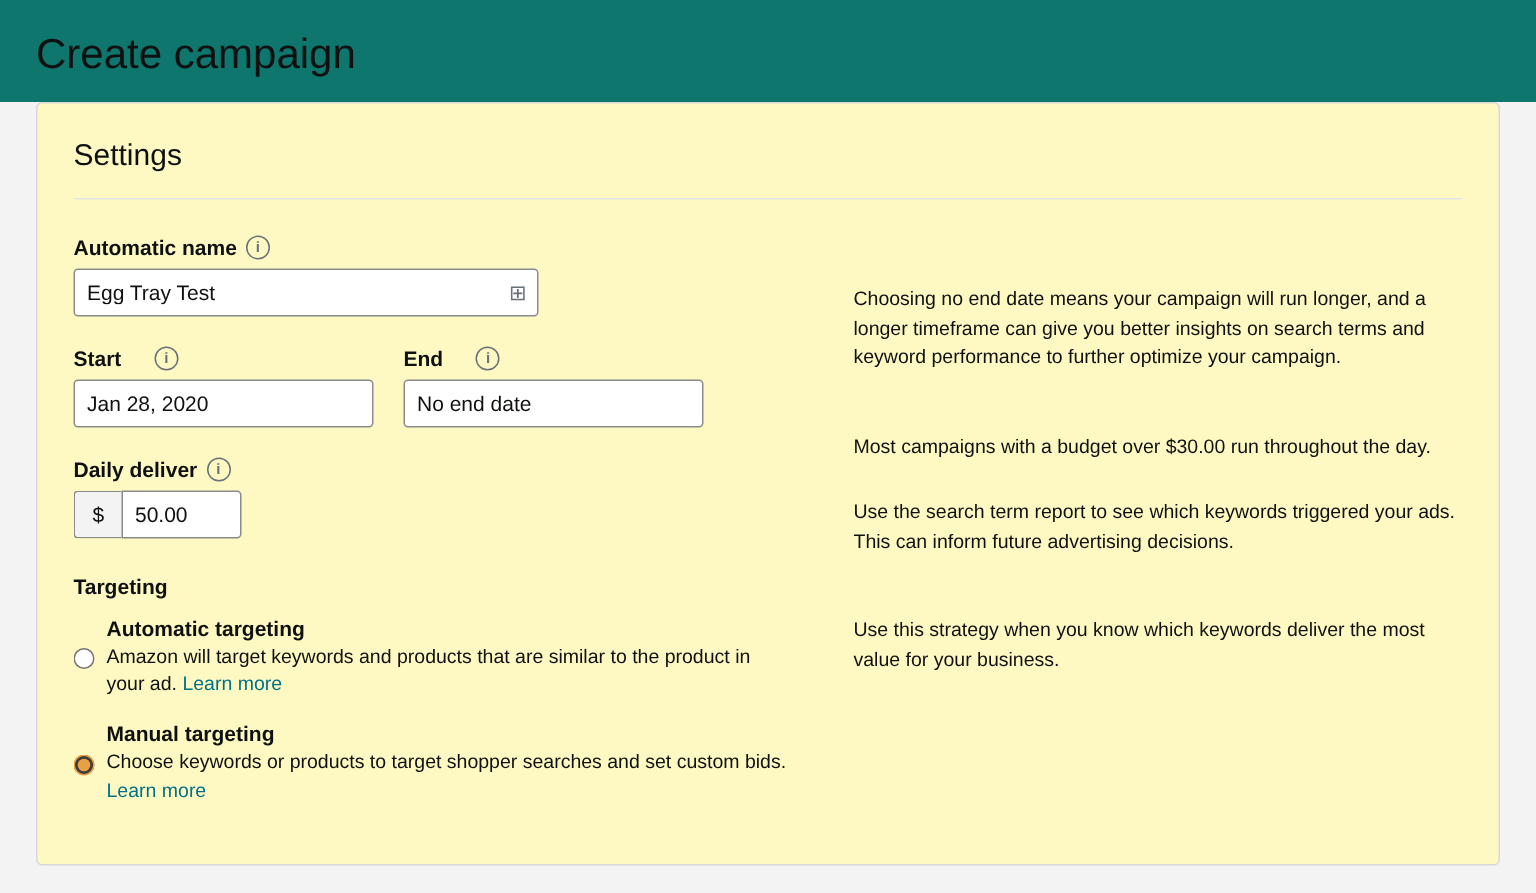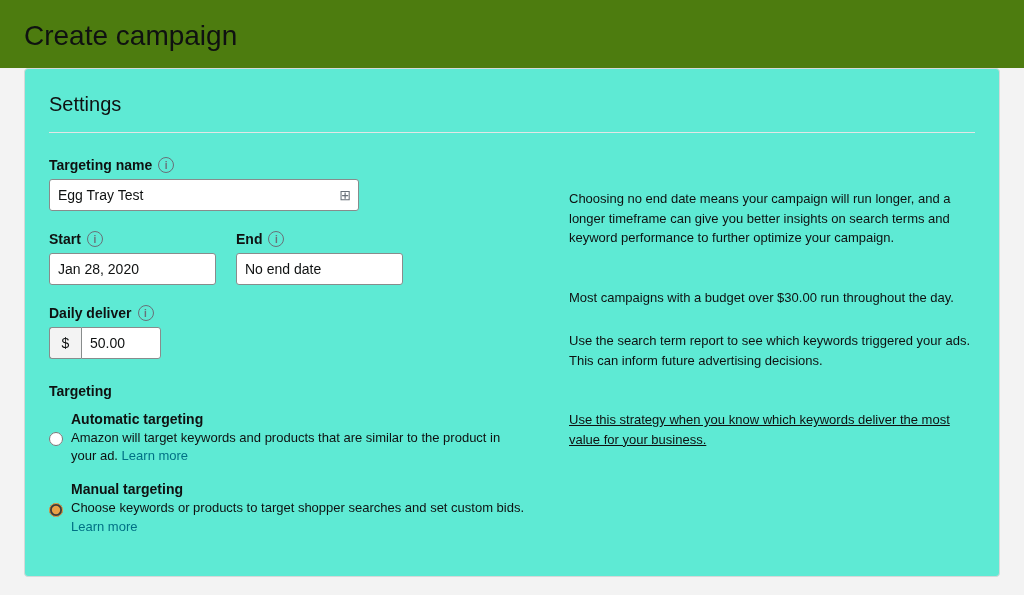--- a/index.html
+++ b/index.html
@@ -11,36 +11,36 @@
     body {
       font-family: -apple-system, BlinkMacSystemFont, "Amazon Ember", Arial, sans-serif;
       font-size: 14px;
       background: #f3f3f3;
       color: #0f1111;
       width: 1024px;
       min-height: 595px;
     }
 
     .page-header {
-      background: #4d7c0f;
+      background: #0f766e;
       padding: 20px 24px 16px 24px;
     }
 
     .page-title {
       font-size: 28px;
       font-weight: 400;
       color: #0f1111;
     }
 
     .main-content {
       padding: 0 24px 24px 24px;
     }
 
     .settings-card {
-      background: #5eead4;
+      background: #fef9c3;
       border: 1px solid #d5d9d9;
       border-radius: 4px;
       padding: 24px;
     }
 
     .settings-title {
       font-size: 20px;
       font-weight: 400;
       color: #0f1111;
       margin-bottom: 24px;
@@ -85,21 +85,21 @@
       border-radius: 50%;
       border: 1px solid #687078;
       color: #687078;
       font-size: 10px;
       font-weight: 700;
       cursor: pointer;
       font-style: normal;
     }
 
     .input-field {
-      width: 167px;
+      width: 200px;
       height: 32px;
       border: 1px solid #888c8c;
       border-radius: 3px;
       padding: 4px 8px;
       font-size: 14px;
       color: #0f1111;
       background: #fff;
       outline: none;
     }
 
@@ -129,21 +129,21 @@
     }
 
     .date-group {
       display: flex;
       flex-direction: column;
     }
 
     .date-label {
       display: flex;
       align-items: flex-end;
-      gap: 6px;
+      gap: 22px;
       font-weight: 700;
       font-size: 14px;
       margin-bottom: 6px;
     }
 
     .budget-row {
       display: flex;
       align-items: center;
     }
 
@@ -232,21 +232,20 @@
     .hint-budget {
       padding-top: 20px;
     }
 
     .hint-targeting {
       padding-top: 4px;
     }
 
     .hint-manual {
       padding-top: 20px;
-      text-decoration: underline;
     }
 
     .right-hints {
       padding-top: 0;
     }
   </style>
 </head>
 <body>
 
 <div class="page-header">
@@ -256,21 +255,21 @@
 <div class="main-content">
   <div class="settings-card">
     <div class="settings-title">Settings</div>
 
     <div class="form-layout">
 
       <div class="form-left">
 
         <div class="form-section">
           <div class="form-label">
-            <span>Targeting name</span>
+            <span>Automatic name</span>
             <span class="info-icon">i</span>
           </div>
           <div class="campaign-name-wrapper">
             <input type="text" class="input-field" value="Egg Tray Test" style="">
             <span class="input-icon">⊞</span>
           </div>
         </div>
 
         <div class="form-section">
           <div class="date-row">

